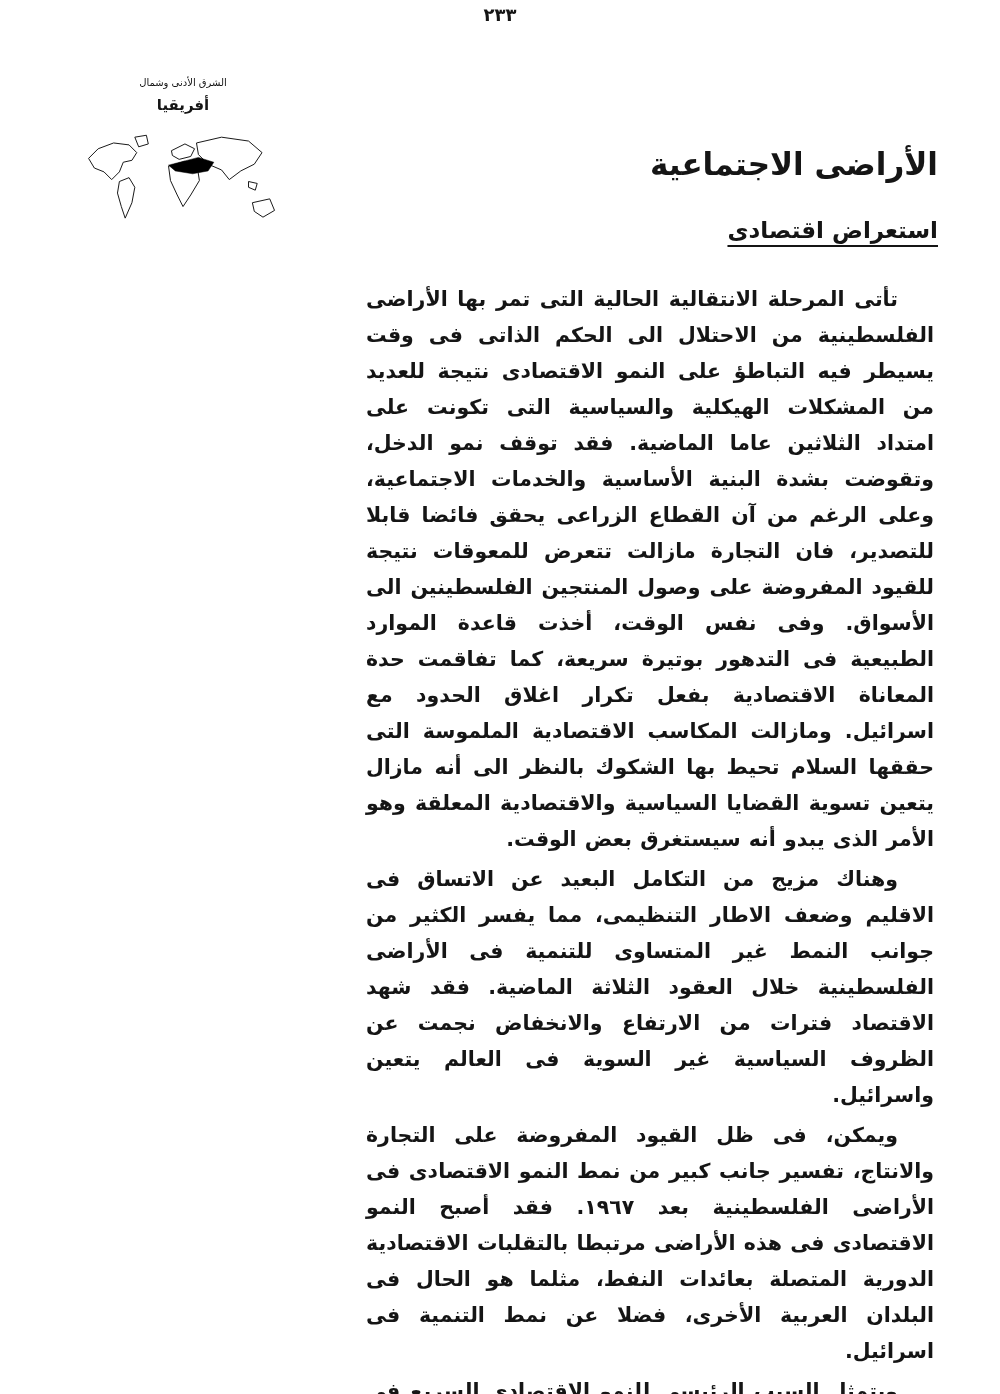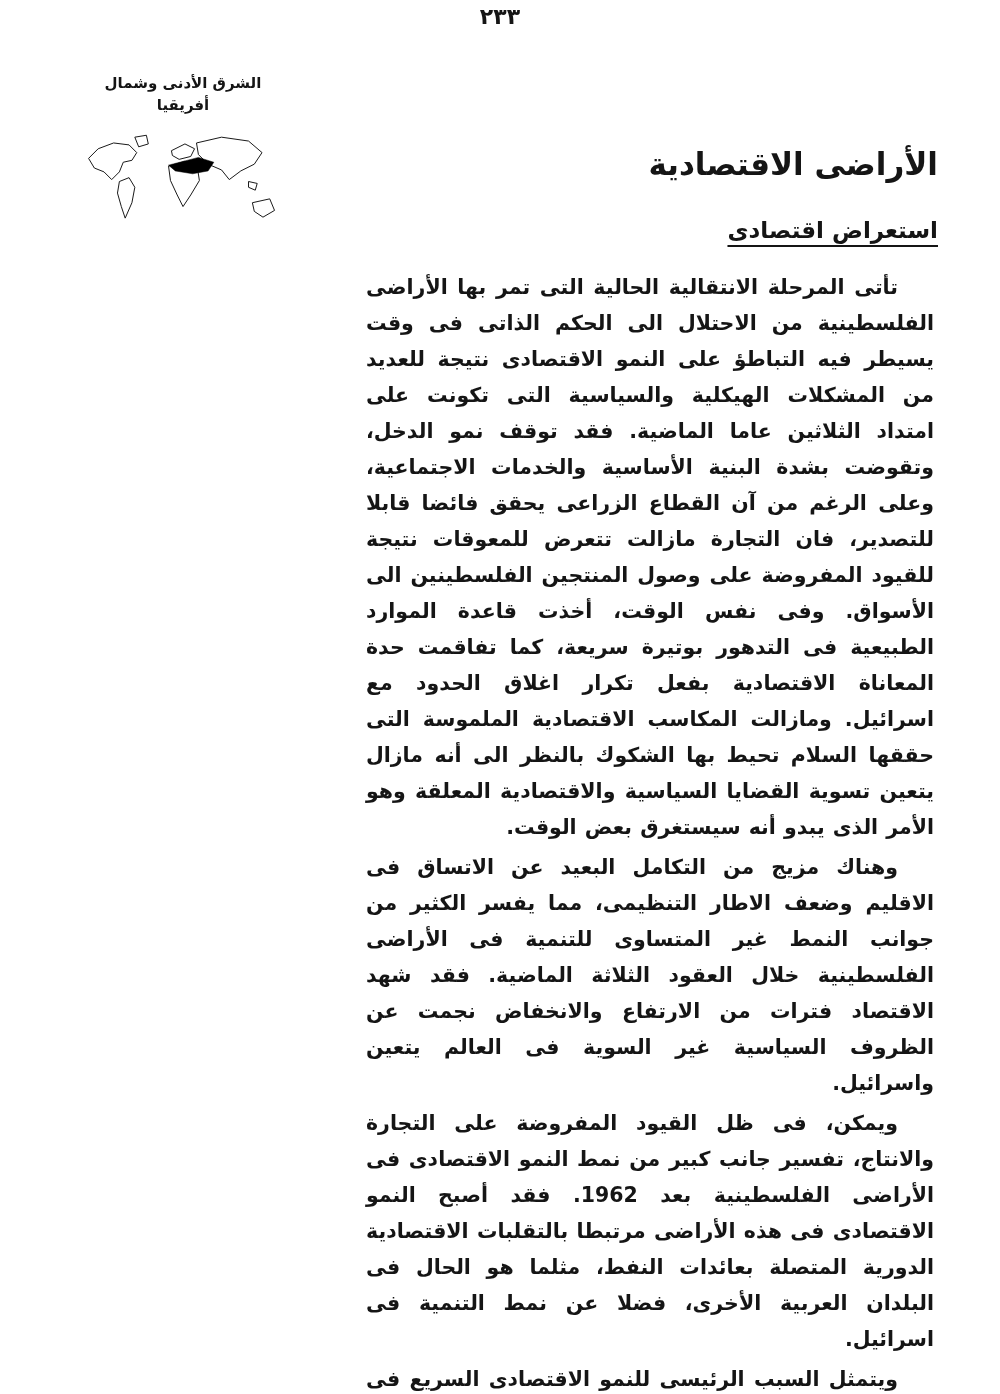--- a/index.html
+++ b/index.html
@@ -15,37 +15,37 @@
     color: #151515;
     overflow: hidden;
   }
 
   .page-number {
     position: absolute;
     top: 4px;
     left: 0;
     width: 100%;
     text-align: center;
-    font-size: 22px;
+    font-size: 18px;
     font-weight: 700;
     letter-spacing: 2px;
   }
 
   
   .map-block {
     position: absolute;
     top: 72px;
     left: 68px;
     width: 230px;
     text-align: center;
     direction: rtl;
   }
   .map-label-1 {
-    font-size: 15px;
-    font-weight: 700;
+    font-size: 10px;
+    font-weight: 400;
     line-height: 22px;
   }
   .map-label-2 {
     font-size: 15px;
     font-weight: 700;
     line-height: 22px;
     margin-bottom: 8px;
   }
   .map-svg {
     width: 212px;
@@ -76,21 +76,21 @@
   }
   .doc-title {
     font-size: 31px;
     font-weight: 700;
     margin: 0 0 34px 0;
     line-height: 1.2;
   }
   .doc-subtitle {
     font-size: 23px;
     font-weight: 700;
-    margin: 0 0 20px 0;
+    margin: 0 0 32px 0;
     line-height: 1.2;
     display: inline-block;
     text-decoration: underline;
     text-underline-offset: 7px;
     text-decoration-thickness: 2px;
   }
   .body-text {
     clear: both;
   }
   .body-text p {
@@ -127,23 +127,23 @@
 
     <path class="outline" d="M178,56 L187,58 L185,65 L178,62 Z"></path>
 
     <path class="outline" d="M182,78 L200,74 L205,86 L193,93 L184,87 Z"></path>
 
     <path class="filled" d="M95,39 L126,31 L142,36 L136,45 L120,48 L102,45 Z"></path>
   </svg>
 </div>
 
 <div class="content">
-  <h1 class="doc-title">الأراضى الاقتصادية</h1>
+  <h1 class="doc-title">الأراضى الاجتماعية</h1>
 
   <h2 class="doc-subtitle">استعراض اقتصادى</h2>
 
   <div class="body-text">
     <p>تأتى المرحلة الانتقالية الحالية التى تمر بها الأراضى الفلسطينية من الاحتلال الى الحكم الذاتى فى وقت يسيطر فيه التباطؤ على النمو الاقتصادى نتيجة للعديد من المشكلات الهيكلية والسياسية التى تكونت على امتداد الثلاثين عاما الماضية. فقد توقف نمو الدخل، وتقوضت بشدة البنية الأساسية والخدمات الاجتماعية، وعلى الرغم من آن القطاع الزراعى يحقق فائضا قابلا للتصدير، فان التجارة مازالت تتعرض للمعوقات نتيجة للقيود المفروضة على وصول المنتجين الفلسطينين الى الأسواق. وفى نفس الوقت، أخذت قاعدة الموارد الطبيعية فى التدهور بوتيرة سريعة، كما تفاقمت حدة المعاناة الاقتصادية بفعل تكرار اغلاق الحدود مع اسرائيل. ومازالت المكاسب الاقتصادية الملموسة التى حققها السلام تحيط بها الشكوك بالنظر الى أنه مازال يتعين تسوية القضايا السياسية والاقتصادية المعلقة وهو الأمر الذى يبدو أنه سيستغرق بعض الوقت.</p>
     <p>وهناك مزيج من التكامل البعيد عن الاتساق فى الاقليم وضعف الاطار التنظيمى، مما يفسر الكثير من جوانب النمط غير المتساوى للتنمية فى الأراضى الفلسطينية خلال العقود الثلاثة الماضية. فقد شهد الاقتصاد فترات من الارتفاع والانخفاض نجمت عن الظروف السياسية غير السوية فى العالم يتعين واسرائيل.</p>
-    <p>ويمكن، فى ظل القيود المفروضة على التجارة والانتاج، تفسير جانب كبير من نمط النمو الاقتصادى فى الأراضى الفلسطينية بعد 1962. فقد أصبح النمو الاقتصادى فى هذه الأراضى مرتبطا بالتقلبات الاقتصادية الدورية المتصلة بعائدات النفط، مثلما هو الحال فى البلدان العربية الأخرى، فضلا عن نمط التنمية فى اسرائيل.</p>
+    <p>ويمكن، فى ظل القيود المفروضة على التجارة والانتاج، تفسير جانب كبير من نمط النمو الاقتصادى فى الأراضى الفلسطينية بعد ١٩٦٧. فقد أصبح النمو الاقتصادى فى هذه الأراضى مرتبطا بالتقلبات الاقتصادية الدورية المتصلة بعائدات النفط، مثلما هو الحال فى البلدان العربية الأخرى، فضلا عن نمط التنمية فى اسرائيل.</p>
     <p>ويتمثل السبب الرئيسى للنمو الاقتصادى السريع فى الأراضى الفلسطينية بعد ١٩٦٧ فى زيادة التكامل الاقتصادى بين الأراضى المحتلة حديثا واسرائيل من ناحية توافر فرص</p>
   </div>
 </div>
 
 </body></html>

